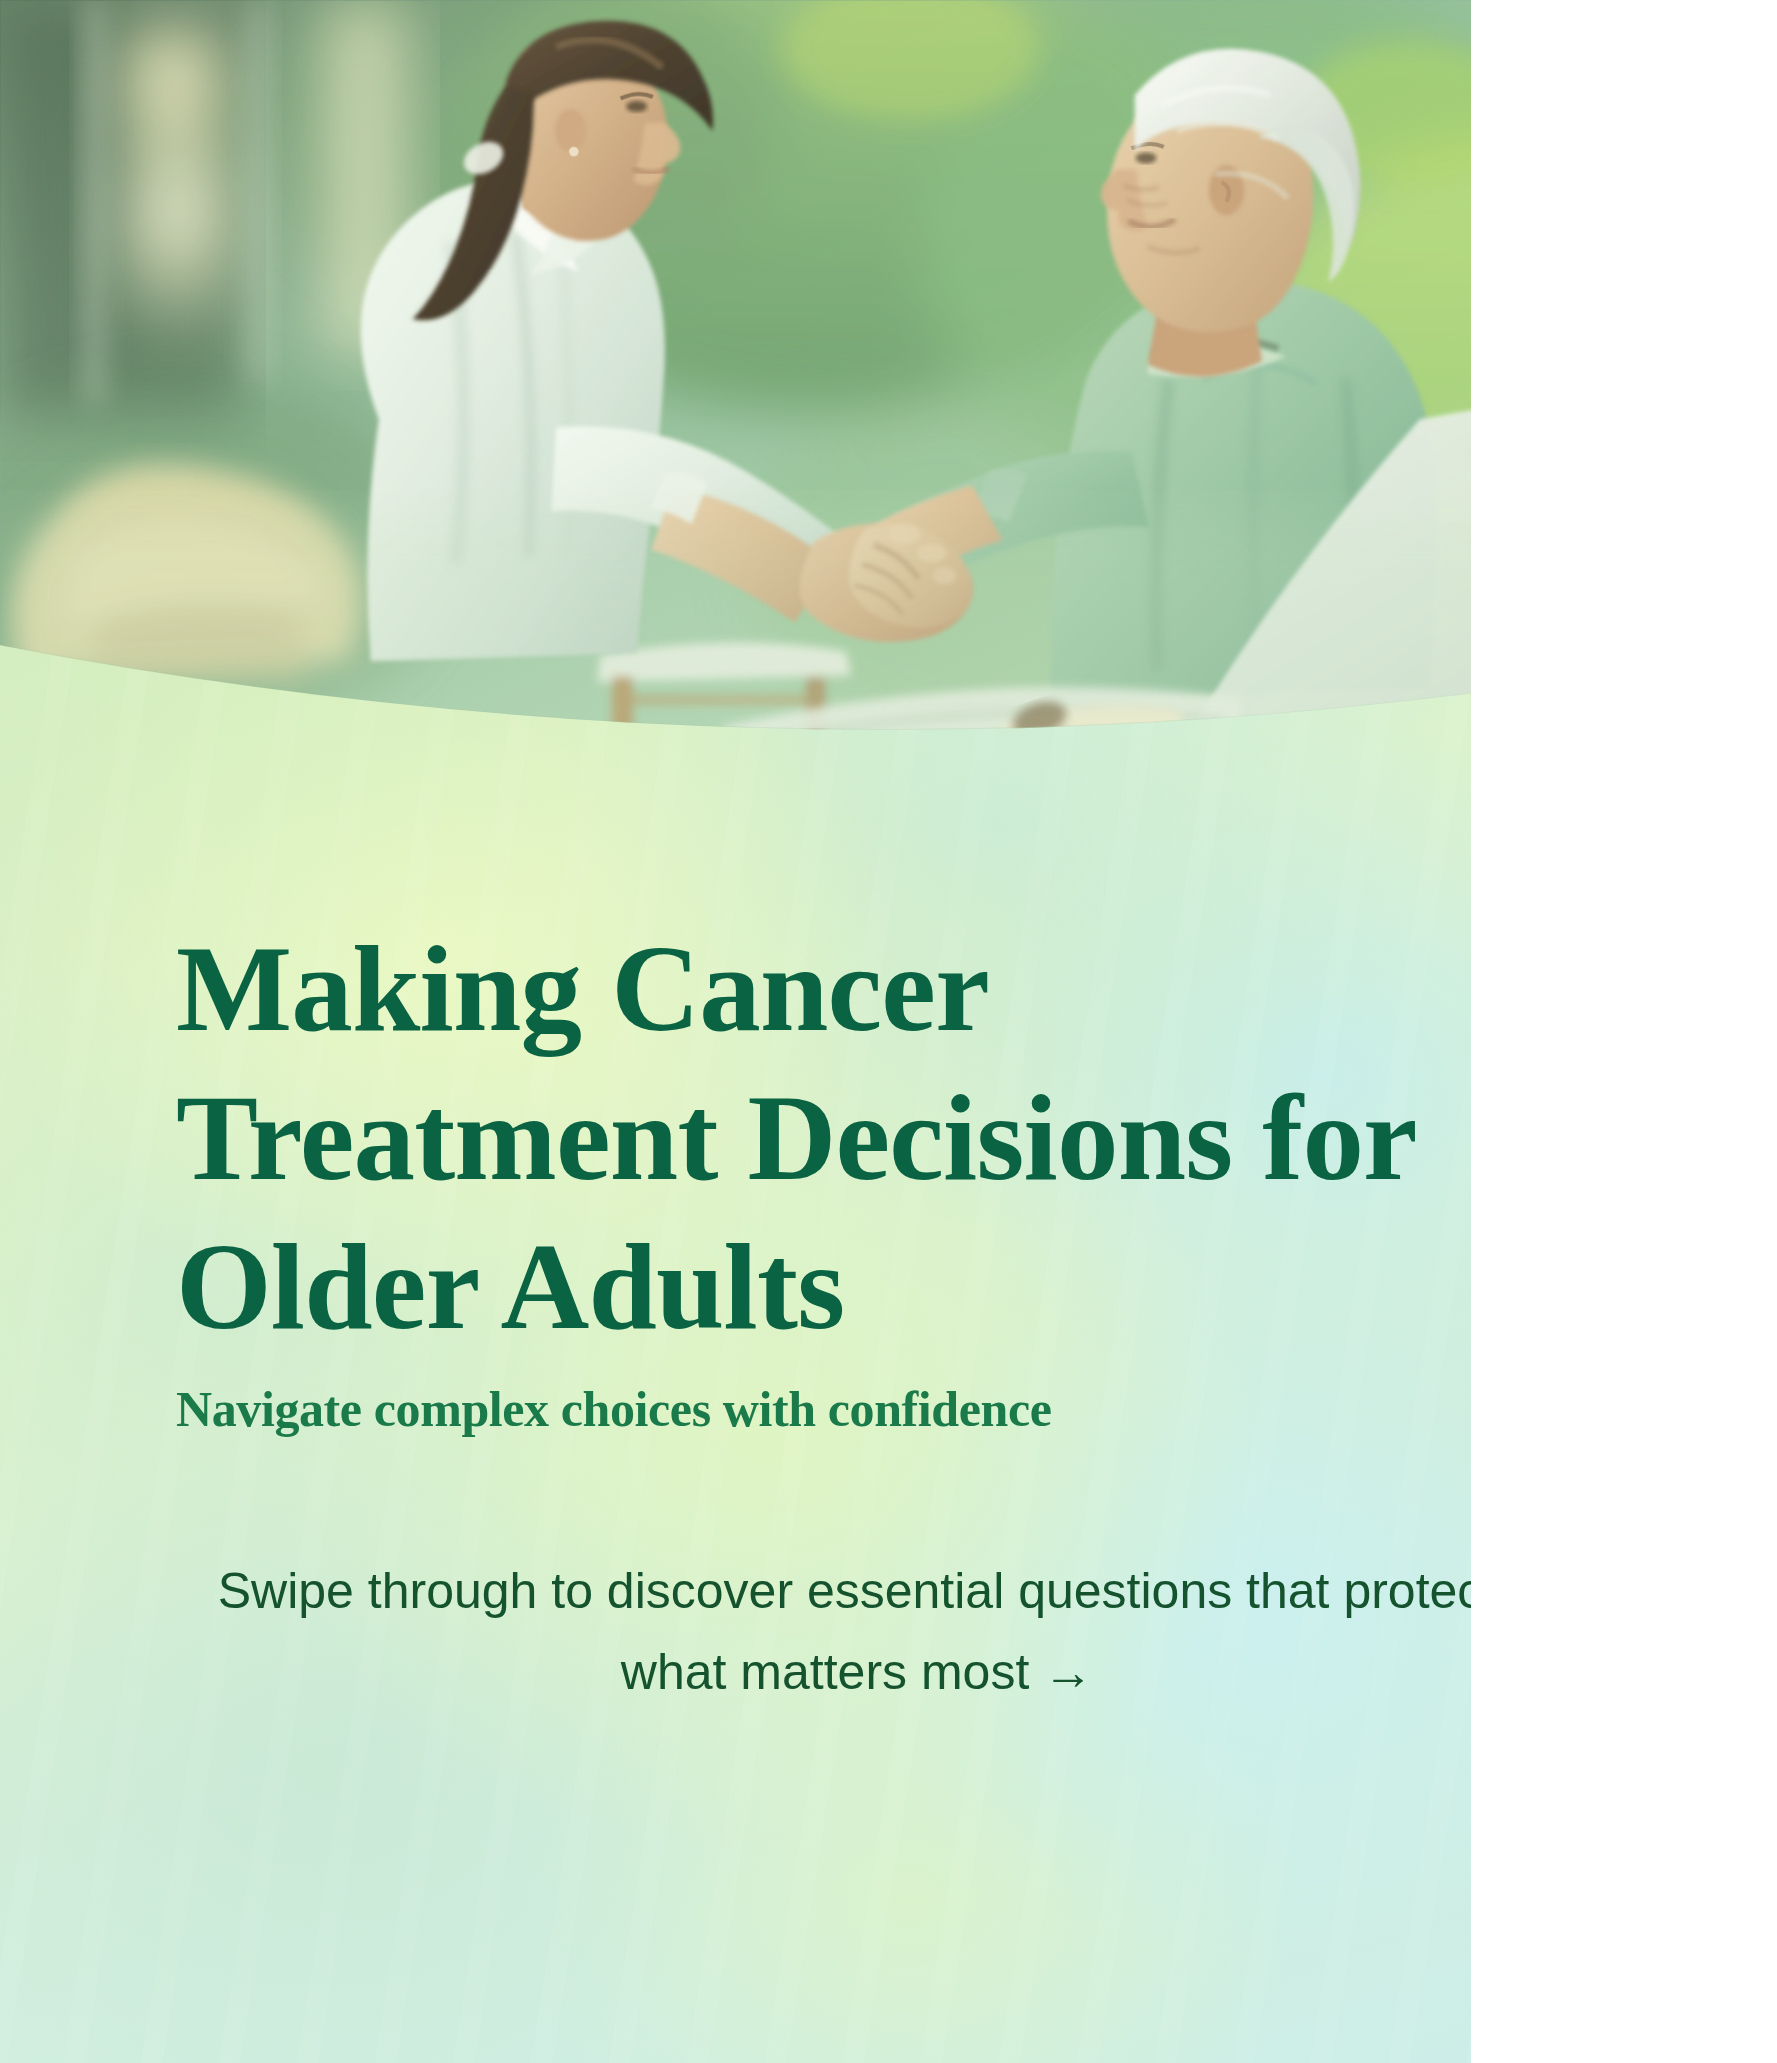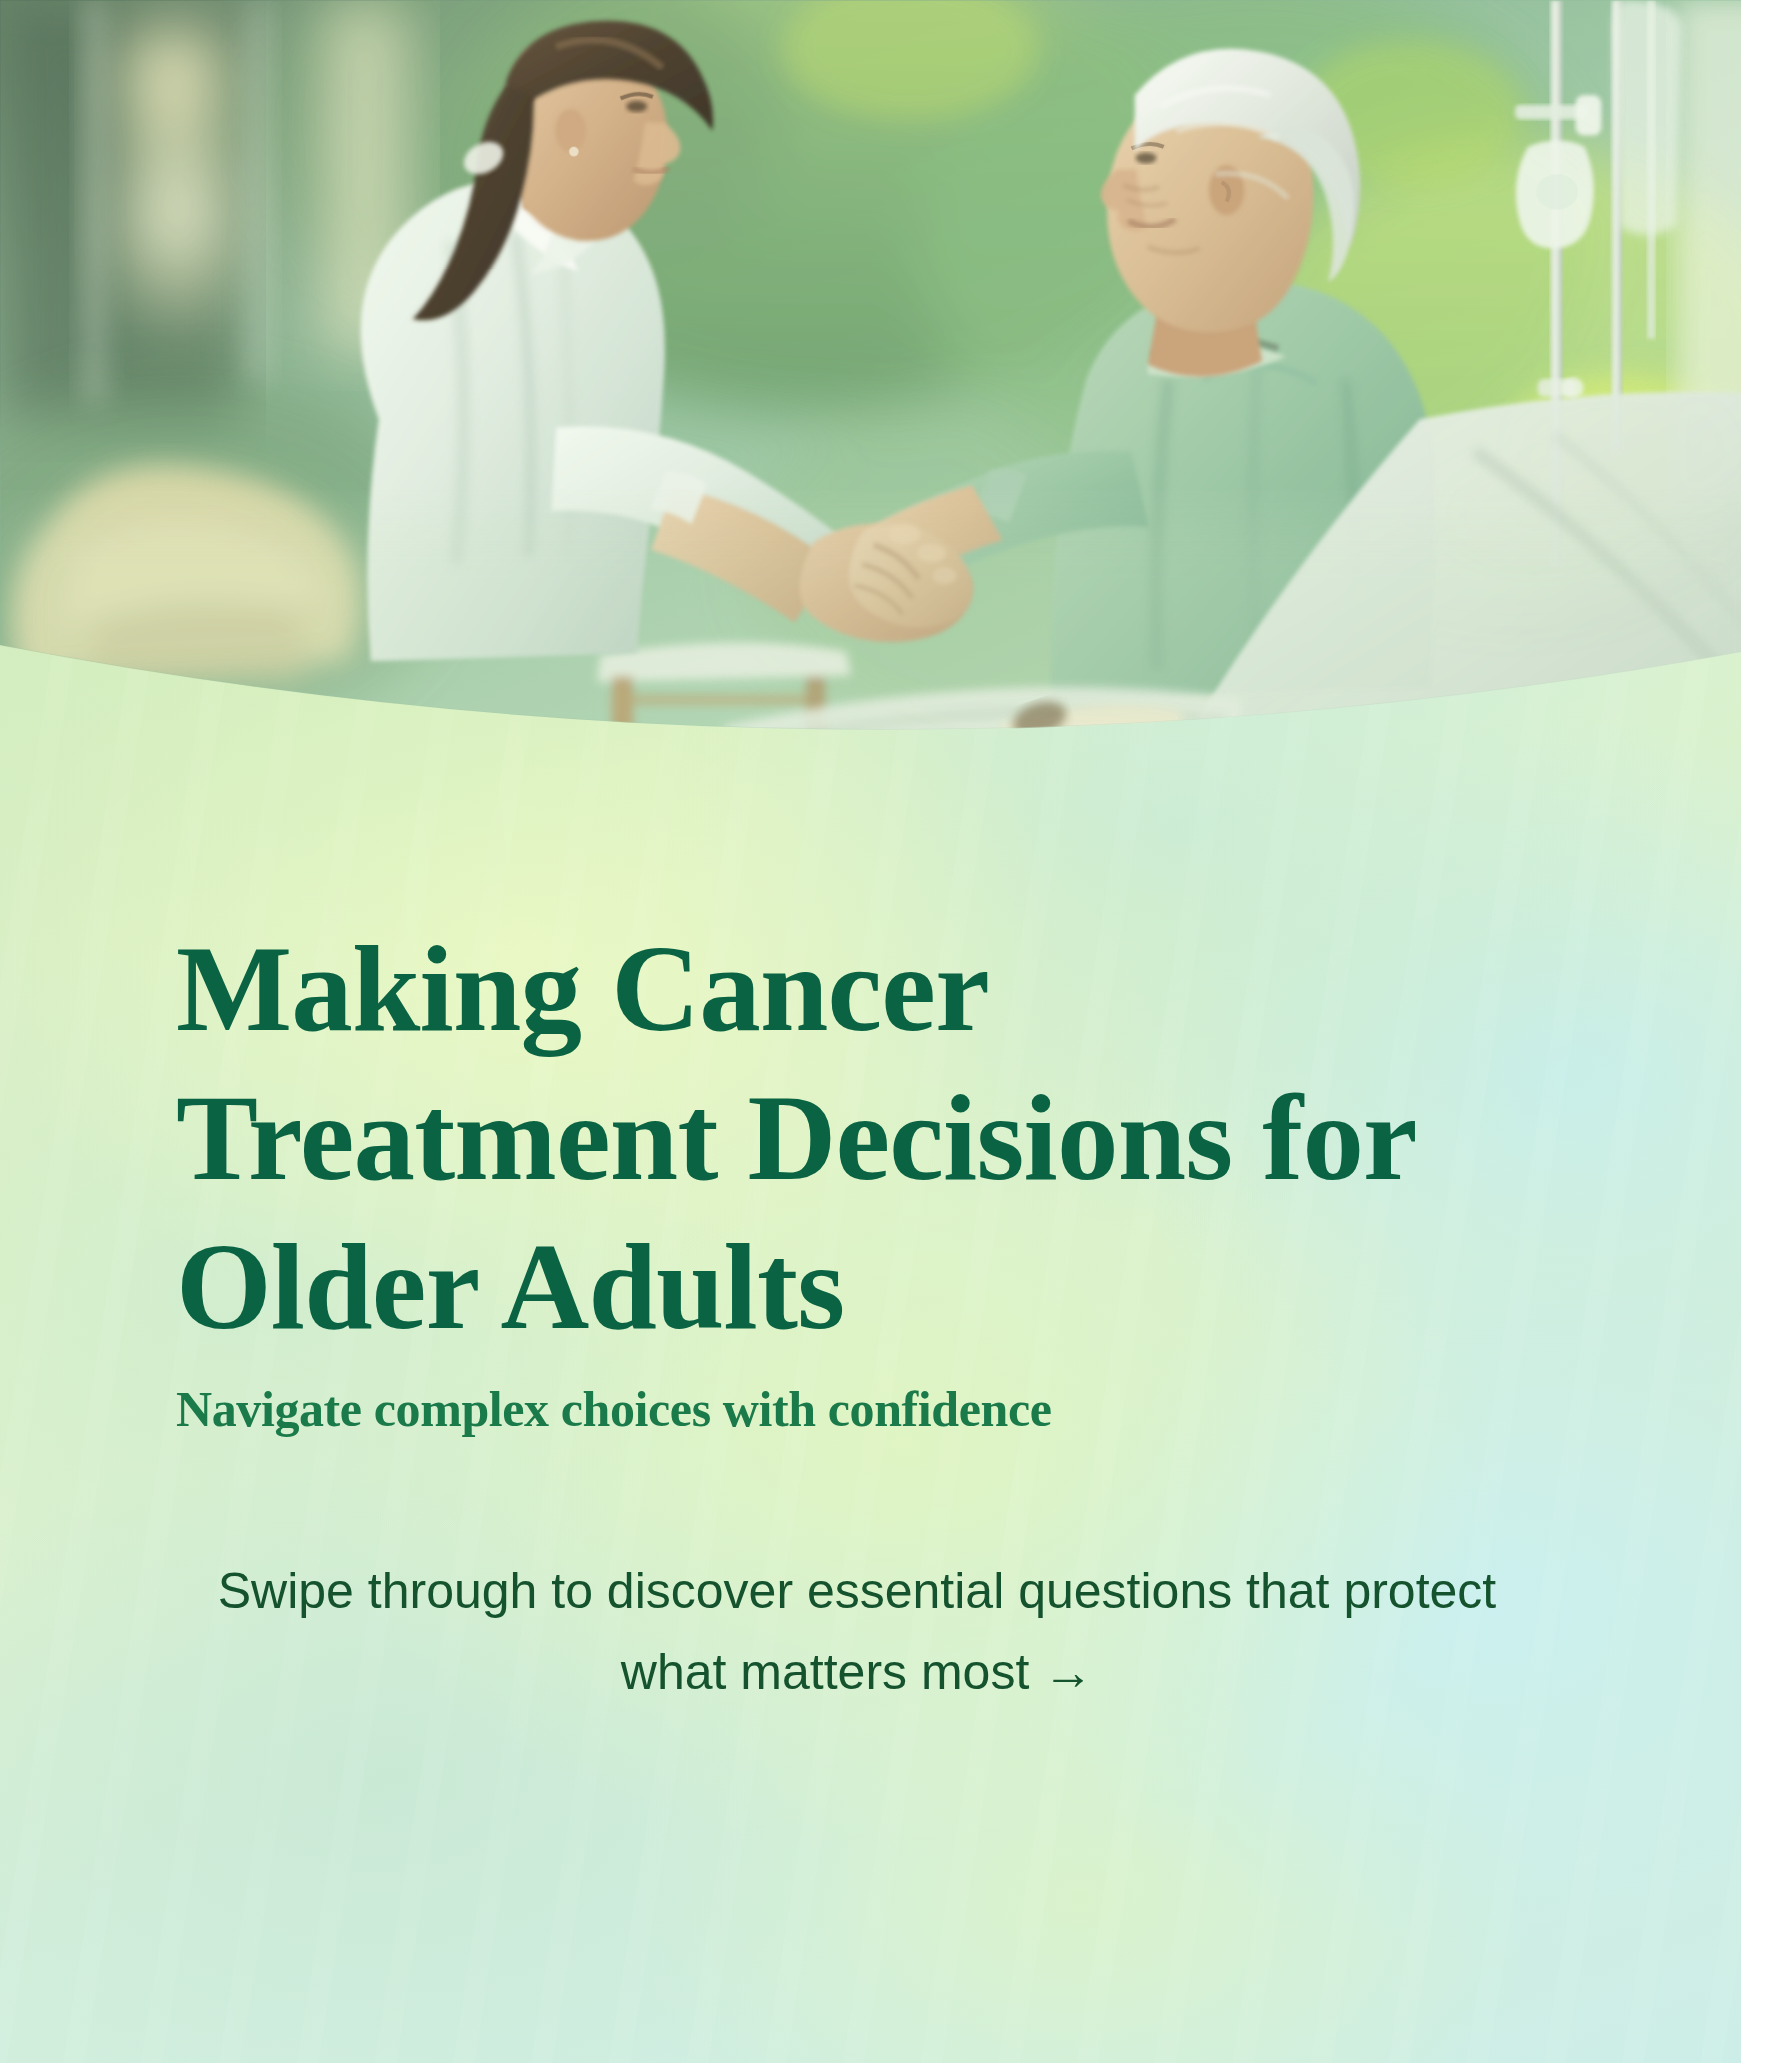--- a/index.html
+++ b/index.html
@@ -1,20 +1,20 @@
 <!DOCTYPE html>
 <html style="font-size:13px"><head>
 <meta charset="utf-8">
 <style>
   html,body{margin:0;padding:0;background:#ffffff;}
   *{box-sizing:border-box;}
 
   .card{
     position:relative;
-    width:1741px;
+    width:1471px;
     height:2064px;
     overflow:hidden;
     background:#cfe8c8;
     font-family:"Liberation Sans", sans-serif;
   }
 
   
   .bg-wash{
     position:absolute; inset:0;
     background:

